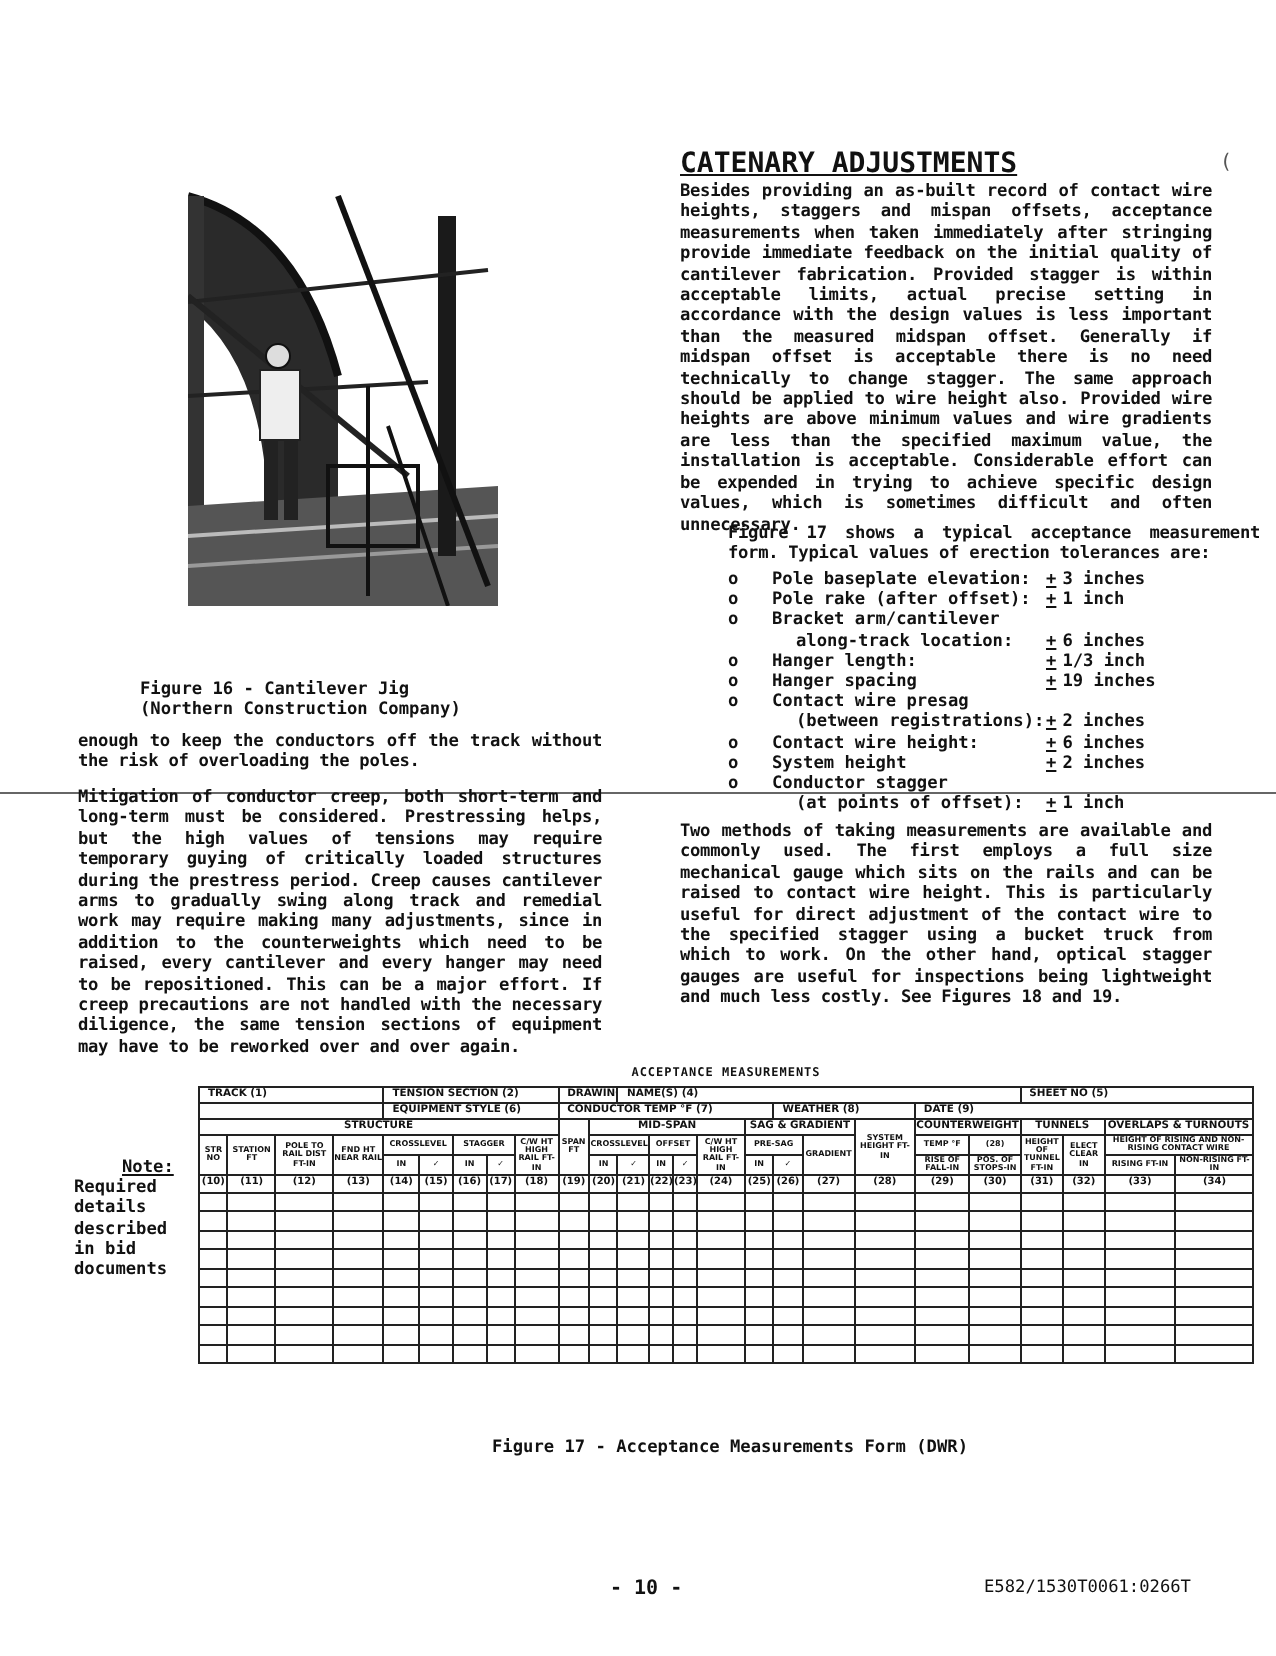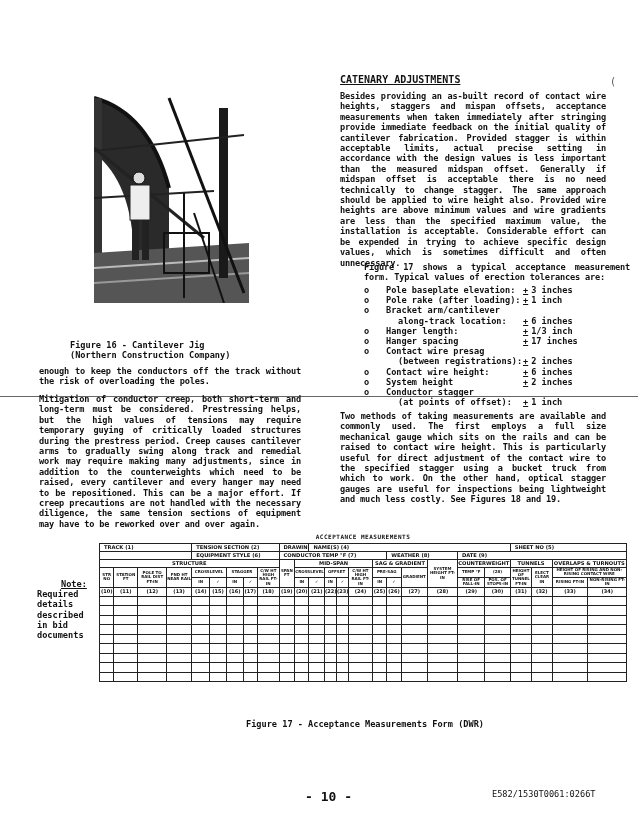--- a/index.html
+++ b/index.html
@@ -1,20 +1,20 @@
 <!DOCTYPE html>
 <html><head>
 <meta charset="utf-8">
 <style>
   html, body { margin:0; padding:0; background:#ffffff; }
   body { width:638px; height:828px; position:relative; overflow:hidden;
          font-family:"DejaVu Sans Mono","Liberation Mono",monospace; color:#111; }
   .abs { position:absolute; }
   .para { font-size:8.6px; line-height:10.4px; text-align:justify; font-weight:bold; letter-spacing:-0.15px; }
-  .heading { font-size:10px; font-weight:bold; text-decoration:underline; }
+  .heading { font-size:14px; font-weight:bold; text-decoration:underline; }
   .caption { font-size:8.6px; line-height:10.4px; font-weight:bold; }
   .tol-list { font-size:8.6px; line-height:10.2px; font-weight:bold; }
   .tol-item { display:flex; }
   .tol-bullet { width:22px; }
   .tol-label { width:137px; }
   .tol-label.indent { padding-left:12px; width:125px; }
   .tol-pm { text-decoration:underline; margin-right:3px; }
   .hline { position:absolute; height:1px; background:#666; }
   
   #photo { left:94px; top:93px; width:155px; height:210px; background:#fff; overflow:hidden; }
@@ -81,42 +81,42 @@
 <div class="abs para" style="left:340px; top:262px; width:266px;margin-left:24px;">Figure 17 shows a typical acceptance measurement form.  Typical values of erection tolerances are:</div>
 
 <div class="abs tol-list" style="left:364px; top:285px; width:260px;" id="tol-list">
     <div class="tol-item">
       <span class="tol-bullet">o</span>
       <span class="tol-label">Pole baseplate elevation:</span>
       <span><span class="tol-pm">+</span><span>3 inches</span></span>
     </div>
     <div class="tol-item">
       <span class="tol-bullet">o</span>
-      <span class="tol-label">Pole rake (after loading):</span>
+      <span class="tol-label">Pole rake (after offset):</span>
       <span><span class="tol-pm">+</span><span>1 inch</span></span>
     </div>
     <div class="tol-item">
       <span class="tol-bullet">o</span>
       <span class="tol-label">Bracket arm/cantilever</span>
       <span></span>
     </div>
     <div class="tol-item">
       <span class="tol-bullet"></span>
       <span class="tol-label indent">along-track location:</span>
       <span><span class="tol-pm">+</span><span>6 inches</span></span>
     </div>
     <div class="tol-item">
       <span class="tol-bullet">o</span>
       <span class="tol-label">Hanger length:</span>
       <span><span class="tol-pm">+</span><span>1/3 inch</span></span>
     </div>
     <div class="tol-item">
       <span class="tol-bullet">o</span>
       <span class="tol-label">Hanger spacing</span>
-      <span><span class="tol-pm">+</span><span>17 inches</span></span>
+      <span><span class="tol-pm">+</span><span>19 inches</span></span>
     </div>
     <div class="tol-item">
       <span class="tol-bullet">o</span>
       <span class="tol-label">Contact wire presag</span>
       <span></span>
     </div>
     <div class="tol-item">
       <span class="tol-bullet"></span>
       <span class="tol-label indent">(between registrations):</span>
       <span><span class="tol-pm">+</span><span>2 inches</span></span>
@@ -512,14 +512,14 @@
           <td></td>
           <td></td>
           <td></td>
         </tr>
       </tbody>
   </table>
 </div>
 
 <div class="abs" style="left:246px; top:719px; font-size:8.6px; font-weight:bold;">Figure 17 - Acceptance Measurements Form (DWR)</div>
 
-<div class="abs" style="left:305px; top:789px; font-size:13px; font-weight:bold;">- 10 -</div>
+<div class="abs" style="left:305px; top:789px; font-size:10px; font-weight:bold;">- 10 -</div>
 <div class="abs" style="left:492px; top:789px; font-size:8.6px; font-weight:normal;">E582/1530T0061:0266T</div>
 
 </body></html>

